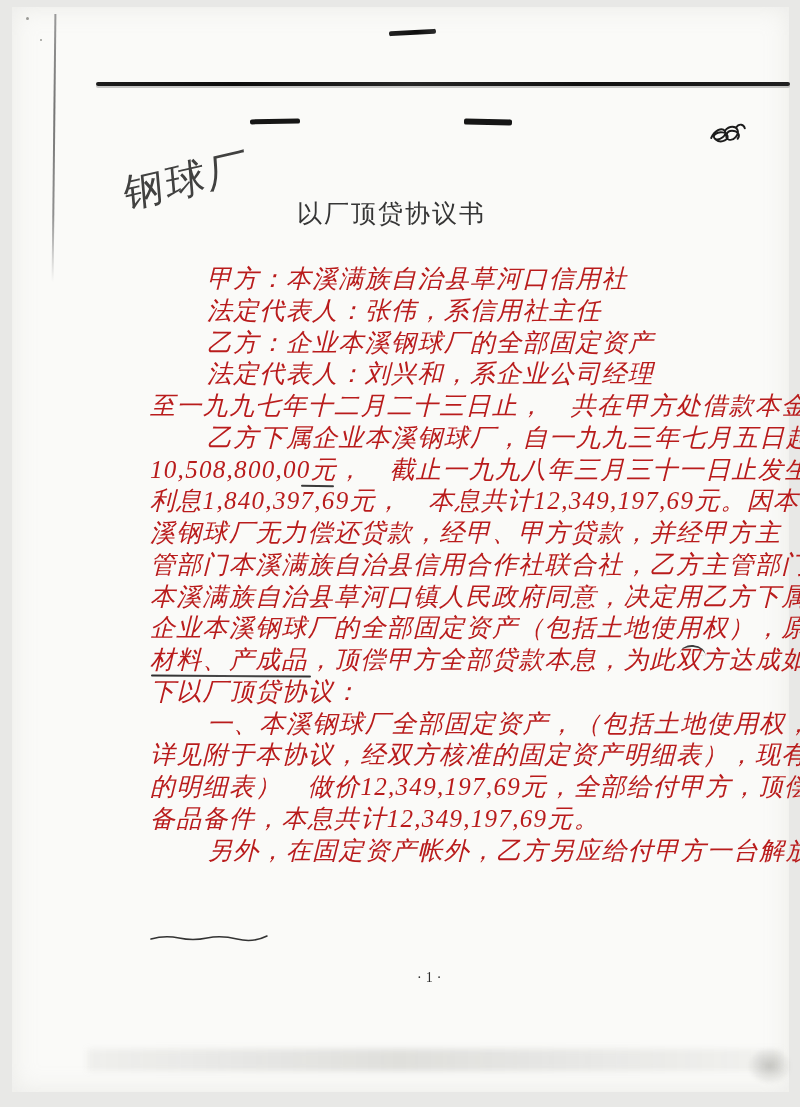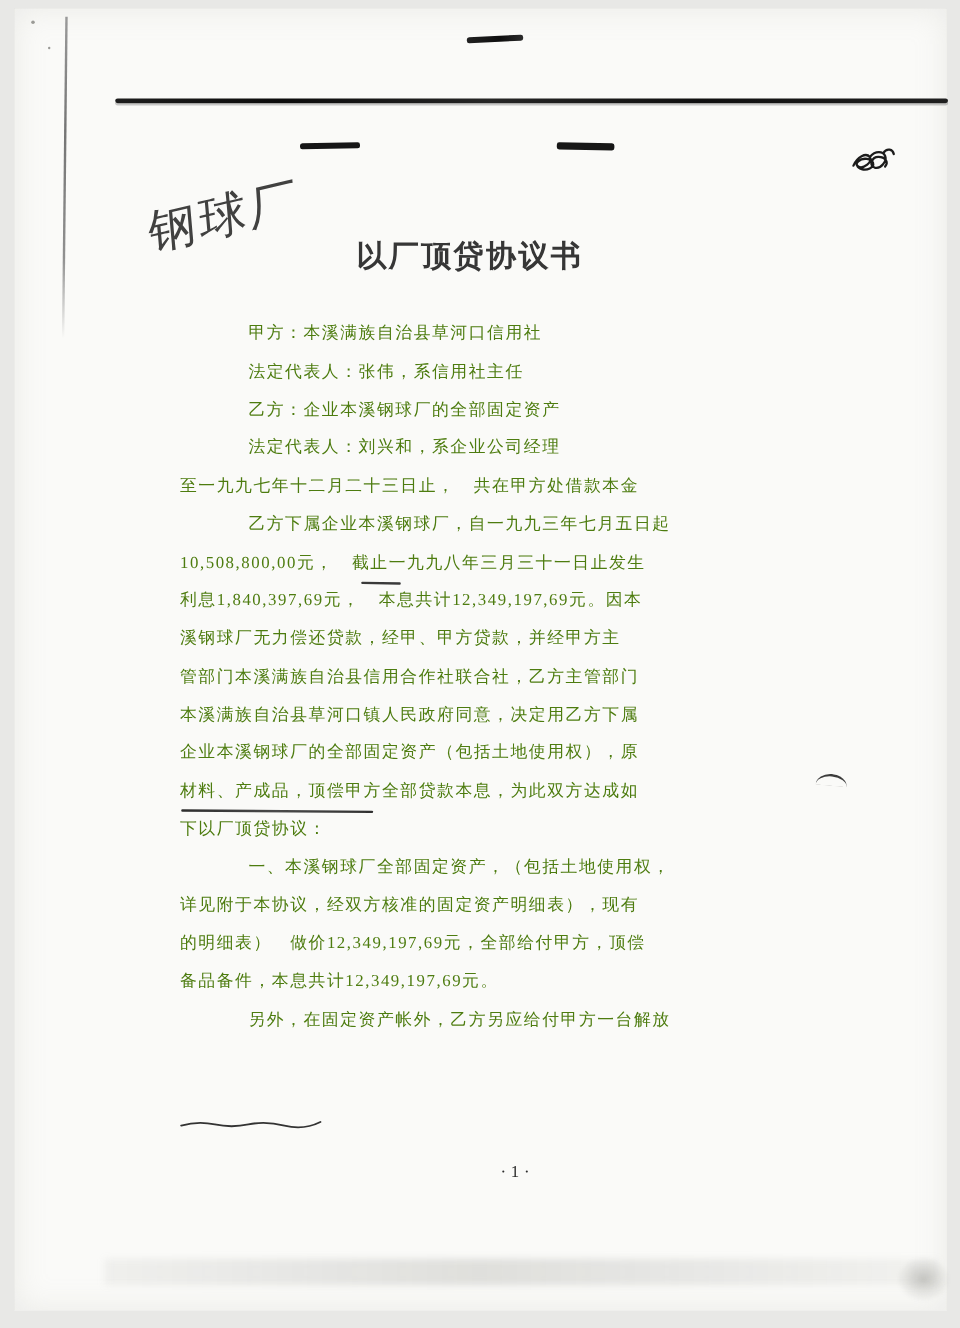--- a/index.html
+++ b/index.html
@@ -45,26 +45,26 @@
   .handwriting{
     position:absolute;left:112px;top:160px;
     font-size:40px;color:#2d2d2d;letter-spacing:3px;
     transform:rotate(-13deg) skewX(-8deg);transform-origin:left center;
     font-family:"DejaVu Sans",sans-serif;
     opacity:.9;white-space:nowrap;
   }
   
   .title{
     position:absolute;left:285px;top:190px;margin:0;
-    font-size:25px;font-weight:bold;color:#363636;
+    font-size:25px;font-weight:normal;color:#363636;
     letter-spacing:2px;white-space:nowrap;
   }
   .lines{
     position:absolute;left:138px;top:256px;width:575px;
-    font-size:14px;color:#4d7c0f;letter-spacing:1.3px;
+    font-size:25px;color:#b91c1c;letter-spacing:1.3px;font-style:italic;
   }
   .line{height:31.75px;line-height:31.75px;white-space:nowrap;}
   .line.indent{padding-left:57px;}
   .pagenum{
     position:absolute;left:405px;top:963px;
     font-size:14px;color:#2c2c2c;letter-spacing:4px;white-space:nowrap;
   }
   .underline-mark{position:absolute;background:#3a3a3a;height:2px;border-radius:1px;}
   .u-amount{left:289px;top:478px;width:33px;transform:rotate(1deg);}
   .u-materials{left:139px;top:668px;width:160px;transform:rotate(.4deg);

